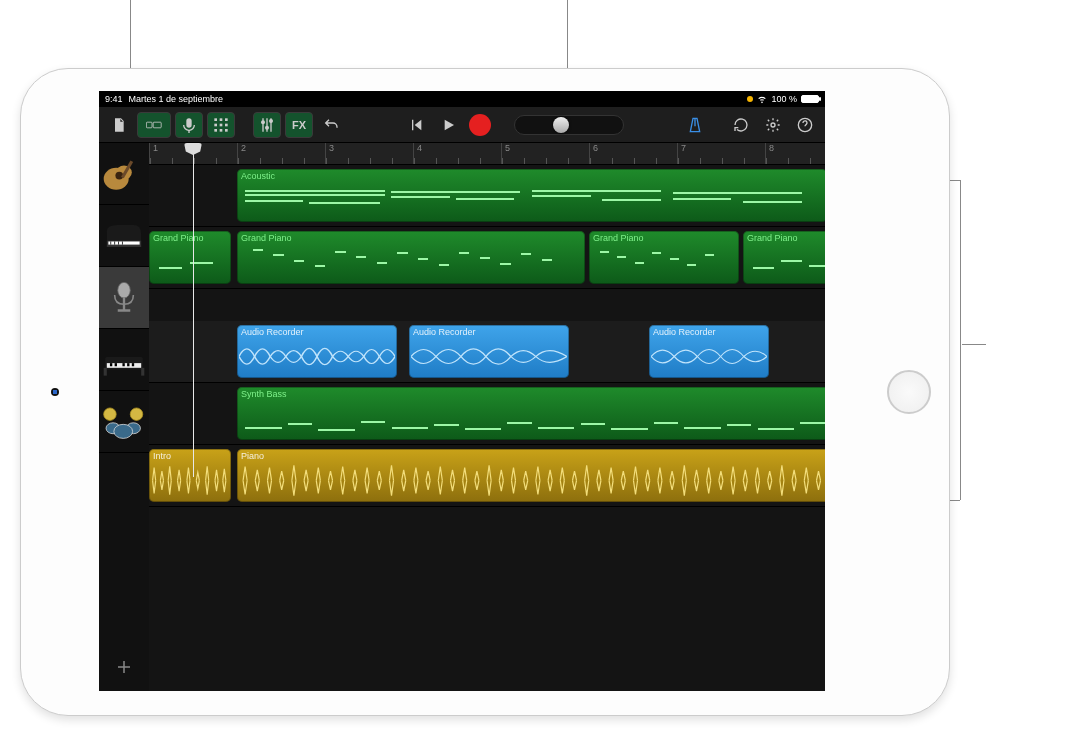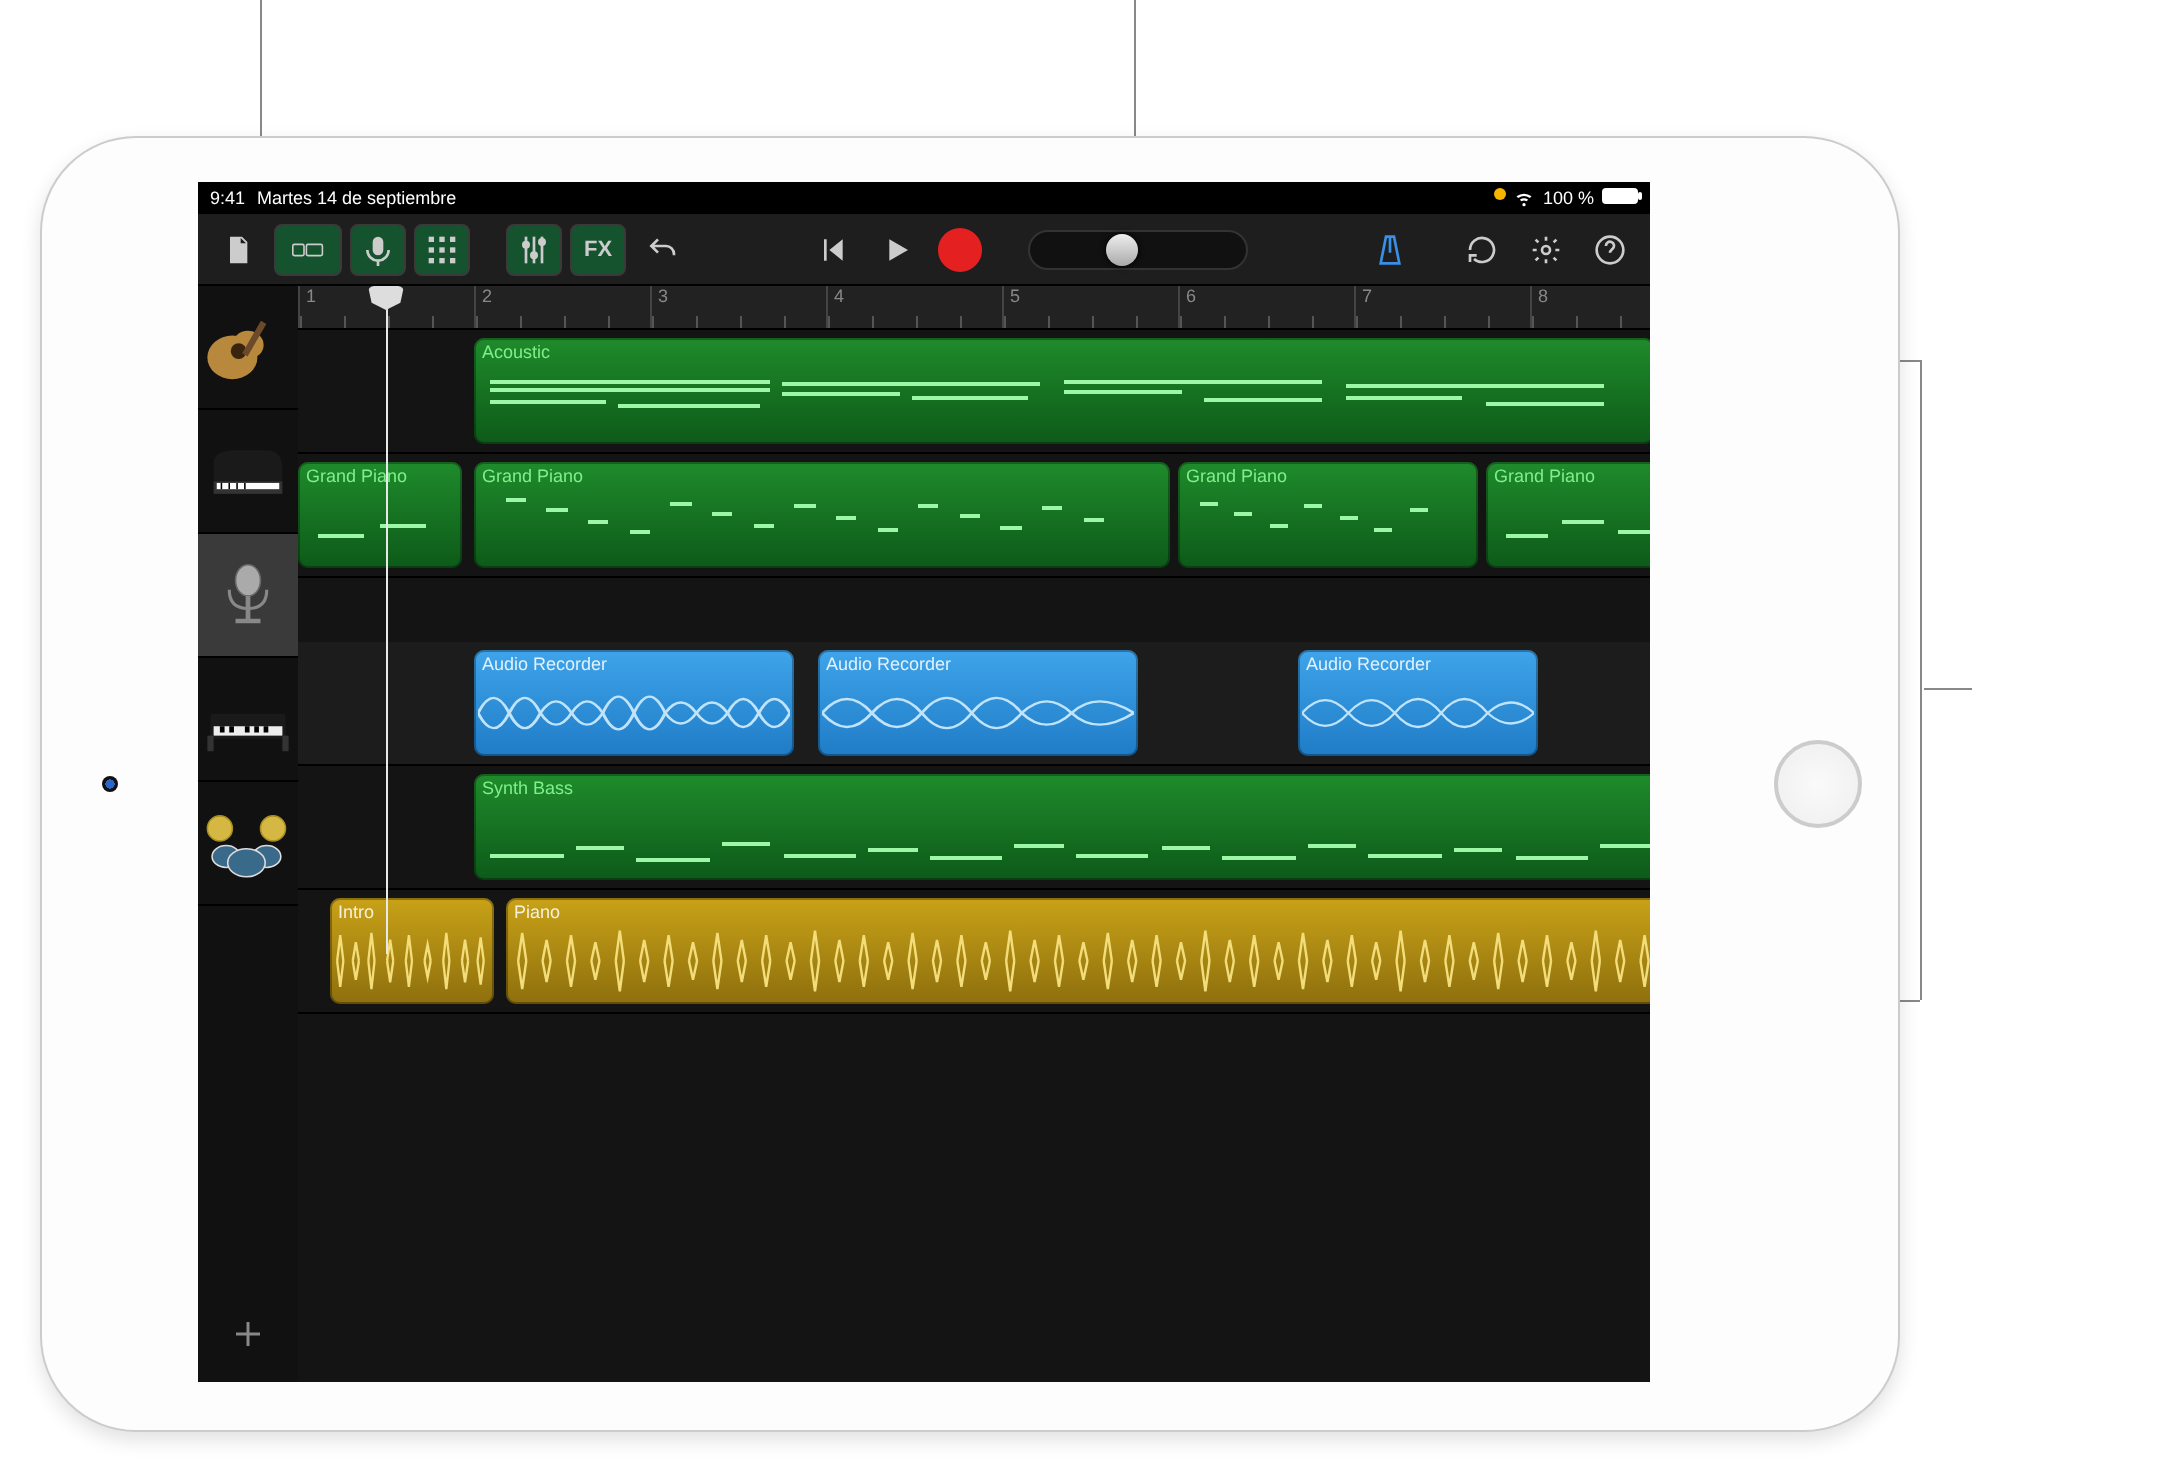--- a/index.html
+++ b/index.html
@@ -45,21 +45,21 @@
     height: 16px;
     display: flex;
     align-items: center;
     color: #fff;
     font-size: 9px;
     padding: 0 6px;
     background: #000;
   }
   .statusbar .sb-left { flex:0 0 auto; display:flex; align-items:center; gap:6px;}
   .statusbar .sb-center { flex:1; }
-  .statusbar .sb-right { flex:0 0 auto; display:flex; gap:4px;}
+  .statusbar .sb-right { flex:0 0 auto; display:flex; align-items:center; gap:4px;}
   .sb-battery {
     width:18px; height:8px; border:1px solid #fff; border-radius:2px; position:relative;
     background:#fff;
   }
   .sb-battery:after { content:""; position:absolute; right:-3px; top:1px; width:2px; height:4px; background:#fff; border-radius:1px;}
   .sb-wifi { width:10px;height:10px; position:relative;}
   .sb-wifi svg { width:10px;height:10px;}
   .sb-dot { width:6px;height:6px;border-radius:50%;background:#f7b500;}
   
   
@@ -182,21 +182,21 @@
     font-size:9px;
     color:rgba(255,255,255,.85);
     padding:2px 4px;
     position:absolute;
     top:0;left:0;
     white-space:nowrap;
   }
   .region.green { background: linear-gradient(#1f8b2b,#0d5a19);}
   .region.green .rlabel { color:#7ef08a;}
   .region.blue { background: linear-gradient(#3fa4ea,#1f7cc6);}
-  .region.yellow { background: linear-gradient(#c9a218,#8d6f0d); margin-left: 16px;}
+  .region.yellow { background: linear-gradient(#c9a218,#8d6f0d);}
   .region .midi {
     position:absolute; left:2px;right:2px; top:14px; bottom:2px;
   }
   .region .midi span {
     position:absolute;
     height:2px;
     background:#9cf7a6;
   }
   .region.blue .wave, .region.yellow .wave {
     position:absolute; left:2px;right:2px; top:14px; bottom:4px;
@@ -221,21 +221,21 @@
 
 <div class="ipad-frame">
   <div class="ipad-camera"></div>
   <div class="ipad-home"></div>
 
   <div class="screen">
 
     <div class="statusbar">
       <div class="sb-left">
         <span>9:41</span>
-        <span>Martes 14 de septiembre</span>
+        <span>Martes 1 de septiembre</span>
       </div>
       <div class="sb-center"></div>
       <div class="sb-right">
         <span class="sb-dot"></span>
         <span class="sb-wifi">
           <svg viewBox="0 0 24 24" fill="#fff">
               <path d="M12 18a2 2 0 100 4 2 2 0 000-4zm-5-4a9 9 0 0110 0l-2 2a6 6 0 00-6 0zM3 10a15 15 0 0118 0l-2 2a12 12 0 00-14 0z"></path>
             </svg>
         </span>
         <span>100 %</span>

